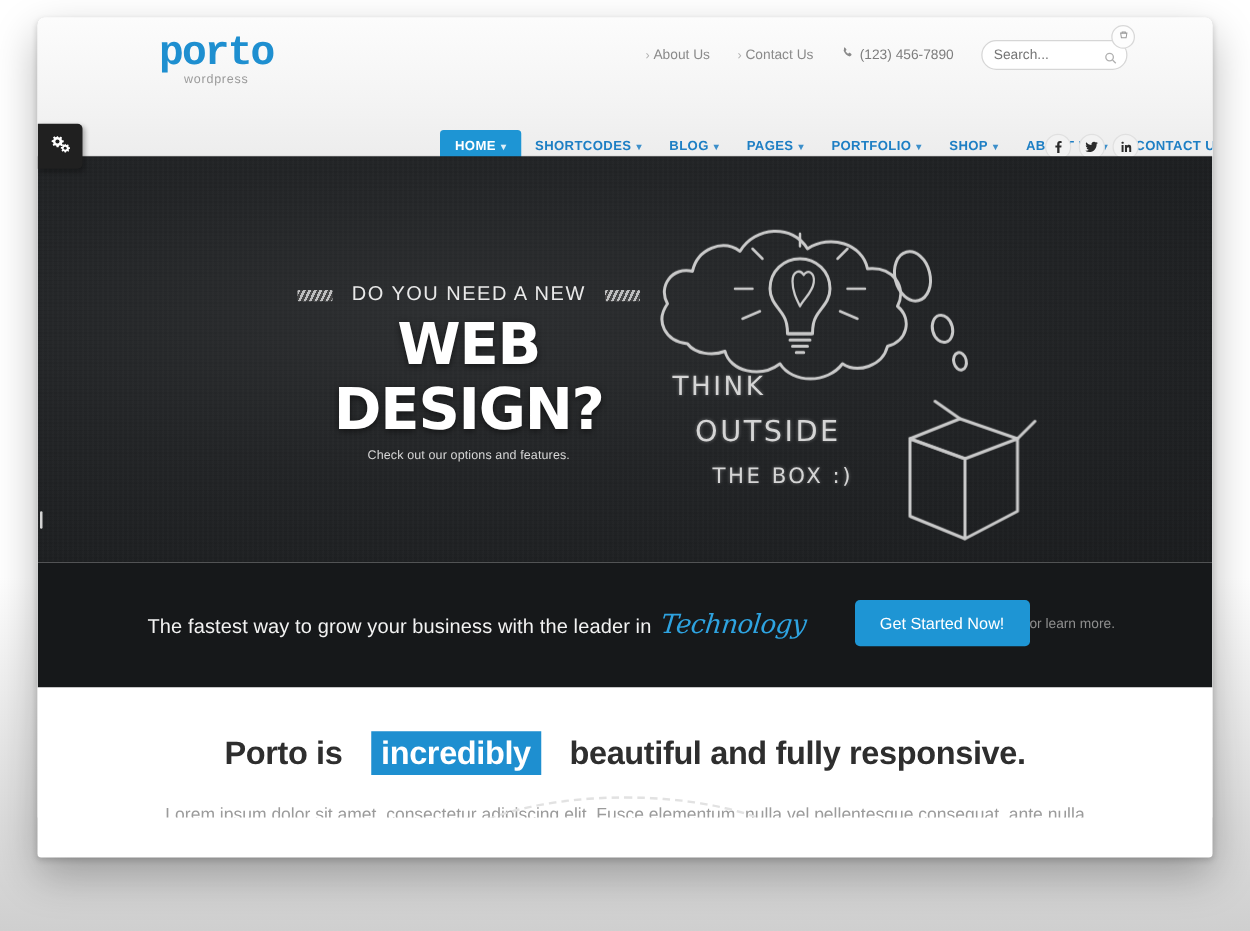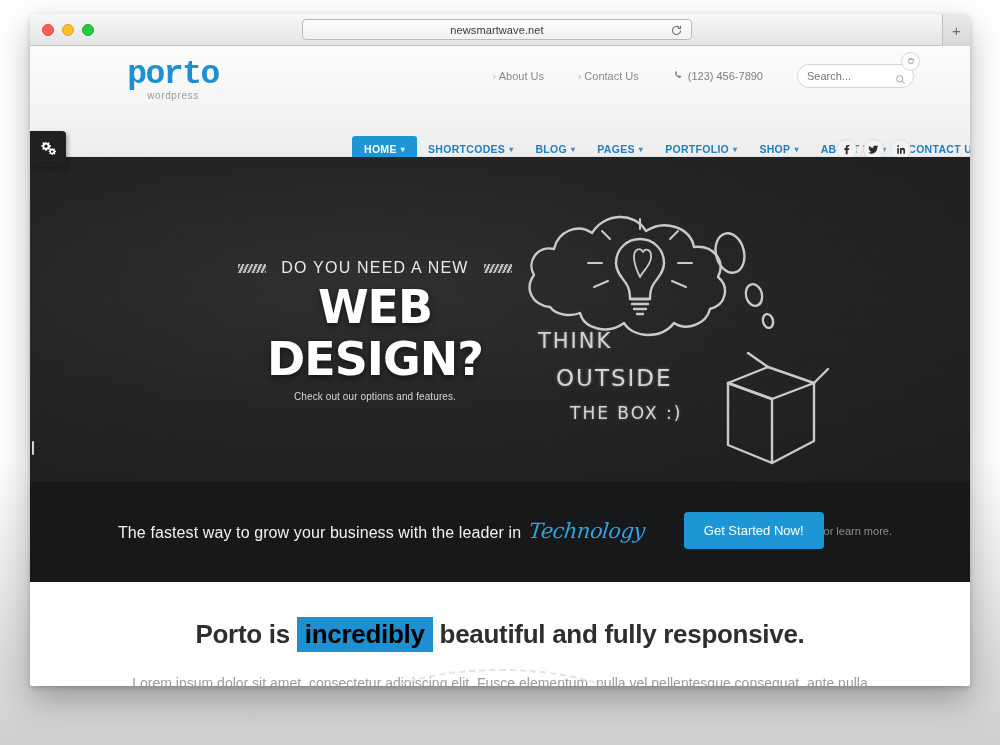--- a/index.html
+++ b/index.html
@@ -119,24 +119,24 @@
   #logo-sub {
     font-size: 10px;
     color: #9a9a9a;
     letter-spacing: .6px;
     margin-top: -2px;
   }
 
   
   #top-utility {
     position: absolute;
-    right: 56px; top: 18px;
+    right: 68px; top: 18px;
     display: flex;
     align-items: center;
-    gap: 34px;
+    gap: 22px;
   }
   .util-link {
     font-size: 11px;
     color: #8a8a8a;
     white-space: nowrap;
   }
   .util-link .chev { color: #b4b4b4; margin-right: 3px; font-size: 10px; }
   .util-phone {
     font-size: 11px;
     color: #7d7d7d;
@@ -362,24 +362,24 @@
     overflow: hidden;
   }
   #content-heading {
     font-size: 26px;
     color: #2e2e2e;
     font-family: "Liberation Sans", sans-serif;
     letter-spacing: -.3px;
   }
   #content-heading .hl {
     background: #1e8fd0;
-    color: #000000;
+    color: #ffffff;
     font-weight: bold;
     padding: 2px 8px 3px 8px;
-    margin: 0 0;
+    margin: 0 16px;
   }
   #content-paragraph {
     margin: 21px auto 0 auto;
     width: 745px;
     font-size: 14px;
     line-height: 24px;
     color: #9b9b9b;
   }
   #arc-deco {
     position: absolute;
@@ -401,39 +401,20 @@
     border-radius: 1px;
   }
 </style>
 </head>
 <body>
 
 <div id="screen">
 
   <div id="browser-window">
 
-    <div id="titlebar">
-      <div class="traffic-lights">
-        <div class="light red"></div>
-        <div class="light yellow"></div>
-        <div class="light green"></div>
-      </div>
-
-      <div id="url-bar">
-        <span id="url-text">newsmartwave.net</span>
-        <span id="reload-icon">
-          <svg viewBox="0 0 16 16" width="13" height="13" fill="none" stroke="currentColor" stroke-width="1.3">
-            <path d="M13 8a5 5 0 1 1-1.6-3.7"></path>
-              <path d="M13 2.2V5.4H9.9"></path>
-          </svg>
-        </span>
-      </div>
-
-      <div id="newtab-button">+</div>
-    </div>
 
     <div id="viewport">
 
       <div id="settings-tab">
         <span>
           <svg viewBox="0 0 20 20" width="17" height="17" fill="#ffffff">
             <path d="M7.4 3.2l.5 1.3 1.3.3.9-1 1.3 1.1-.6 1.2.6 1.2 1.4.1.2 1.7-1.3.4-.5 1.3.8 1.1-1.3 1.1-1-.9-1.3.4-.3 1.4H6.2l-.3-1.4-1.3-.5-1.1.8-1.1-1.3.9-1-.4-1.3-1.4-.3.2-1.7 1.4-.1.5-1.3-.8-1L4.1 3.6l1 .8 1.2-.4z"></path>
             <circle cx="7" cy="8.5" r="1.9" fill="#202020"></circle>
             <path d="M14.6 10.6l.4 1 1 .2.7-.8 1 .9-.5.9.5 1 1.1.1.1 1.3-1 .3-.4 1 .6.9-1 .8-.8-.7-1 .3-.2 1.1h-1.3l-.3-1.1-1-.4-.8.6-.9-1 .7-.8-.3-1-1.1-.2.2-1.3 1.1-.1.4-1-.6-.8 1-.9.8.6.9-.3z"></path>
             <circle cx="14.3" cy="14.8" r="1.4" fill="#202020"></circle>

